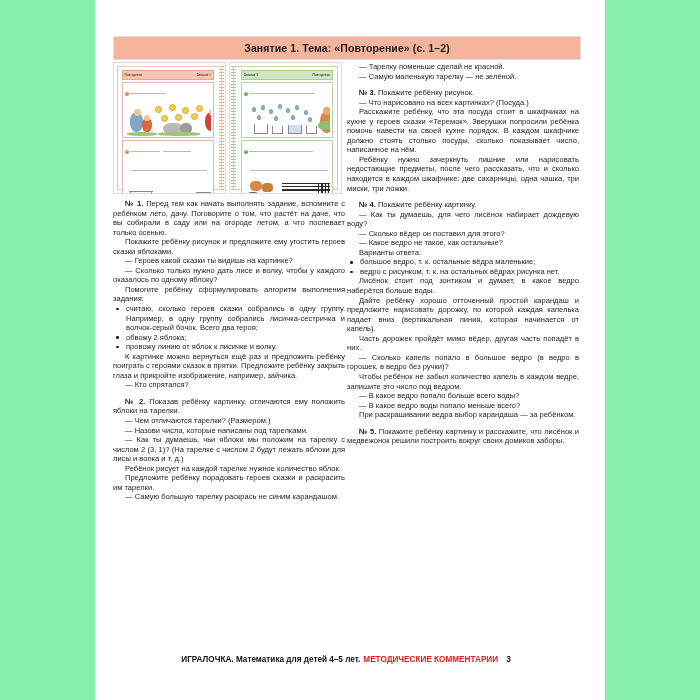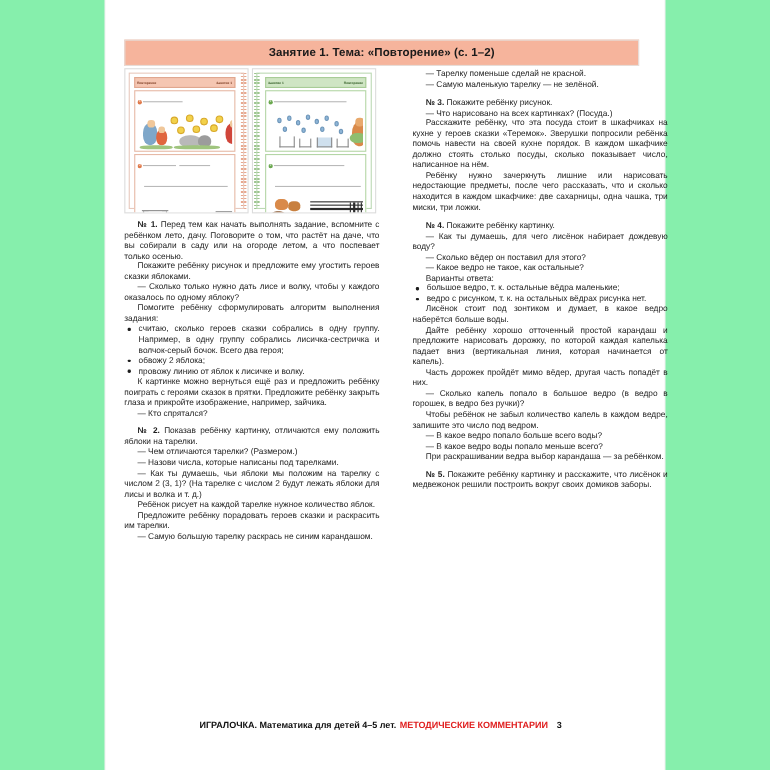--- a/index.html
+++ b/index.html
@@ -118,21 +118,21 @@
     position:absolute;
     width:232px;
     font-size:7.55px;
     line-height:9.55px;
     color:#1d1d1d;
     text-align:justify;
     text-justify:inter-word;
     hyphens:manual;
   }
   .col-left{ left:113px; top:199px; }
-  .col-right{ left:347px; top:62px;margin-left:28px; }
+  .col-right{ left:347px; top:62px; }
 
   .col p{margin:0;}
   .ind{text-indent:12px;}
   .gap{height:7px;}
   .bold{font-weight:bold;}
   .dash{text-indent:12px;}
 
   ul.bul{margin:0;padding:0;list-style:none;}
   ul.bul li{
     position:relative;
@@ -282,20 +282,21 @@
           </div>
         </div>
 
       </div>
     </div>
   </div>
 
   <div class="col col-left">
     <p class="ind"><span class="bold">№ 1.</span> <span>Перед тем как начать выполнять задание, вспомните с ребёнком лето, дачу. Поговорите о том, что растёт на даче, что вы собирали в саду или на огороде летом, а что поспевает только осенью.</span></p>
     <p class="ind">Покажите ребёнку рисунок и предложите ему угостить героев сказки яблоками.</p>
+    <p class="dash">— Героев какой сказки ты видишь на картинке?</p>
     <p class="dash">— Сколько только нужно дать лисе и волку, чтобы у каждого оказалось по одному яблоку?</p>
     <p class="ind">Помогите ребёнку сформулировать алгоритм выполнения задания:</p>
     <ul class="bul">
       <li>считаю, сколько героев сказки собрались в одну группу. Например, в одну группу собрались лисичка-сестричка и волчок-серый бочок. Всего два героя;</li>
       <li>обвожу 2 яблока;</li>
       <li>провожу линию от яблок к лисичке и волку.</li>
     </ul>
     <p class="ind">К картинке можно вернуться ещё раз и предложить ребёнку поиграть с героями сказок в прятки. Предложите ребёнку закрыть глаза и прикройте изображение, например, зайчика.</p>
     <p class="dash">— Кто спрятался?</p>
     <div class="gap"></div>

